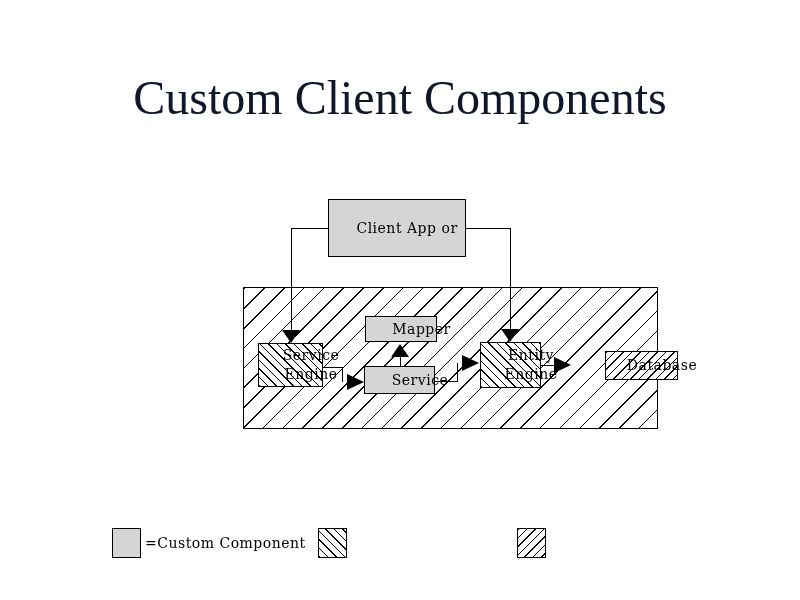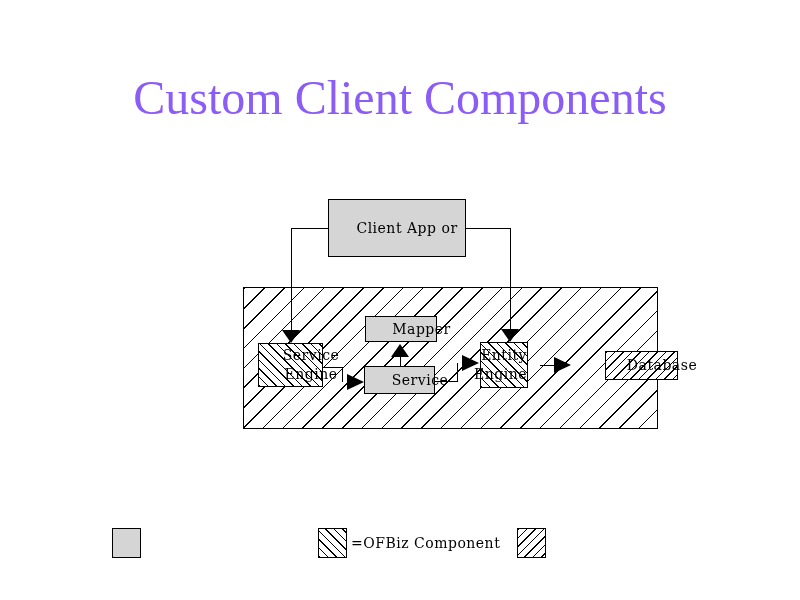--- a/index.html
+++ b/index.html
@@ -3,21 +3,21 @@
 <meta charset="utf-8">
 <style>
   html,body { margin:0; padding:0; background:#fff; }
   .slide {
     position:relative; width:800px; height:600px; background:#ffffff;
     font-family:"DejaVu Serif", serif; color:#000; overflow:hidden;
   }
   .title {
     position:absolute; left:0; top:70px; width:100%;
     text-align:center; font-family:"Liberation Serif", serif;
-    font-size:48px; line-height:56px; color:#8b5cf6; white-space:nowrap;
+    font-size:48px; line-height:56px; color:#0f172a; white-space:nowrap;
   }
   .box { position:absolute; box-sizing:border-box; border:1px solid #000;padding-left:41px; }
   .gray  { background:#d5d5d5;align-items:center; }
   .hatch-big  { background:#fff; background-image:repeating-linear-gradient(135deg, #000 0, #000 1px, transparent 1px, transparent 14px); }
   .hatch-back { background:#fff; background-image:repeating-linear-gradient(45deg,  #000 0, #000 1px, transparent 1px, transparent 6px); }
   .hatch-fwd  { background:#fff; background-image:repeating-linear-gradient(135deg, #000 0, #000 1px, transparent 1px, transparent 6px); }
   .ln { position:absolute; background:#000; z-index:5; }
   .arr { position:absolute; width:0; height:0; z-index:6; }
   .arr-down  { border-left:9px solid transparent; border-right:9px solid transparent; border-top:13px solid #000; }
   .arr-up    { border-left:9px solid transparent; border-right:9px solid transparent; border-bottom:13px solid #000; }
@@ -65,21 +65,21 @@
     </div>
 
     <div class="box gray node" style="left:365px; top:316px; width:72px; height:26px;">
       <span>Mapper</span>
     </div>
 
     <div class="box gray node" style="left:364px; top:366px; width:71px; height:28px;">
       <span>Service</span>
     </div>
 
-    <div class="box hatch-back node" style="left:480px; top:342px; width:48px; height:46px;align-items:flex-end;">
+    <div class="box hatch-back node" style="left:480px; top:342px; width:61px; height:46px;">
       <span>Entity</span>
       <span>Engine</span>
     </div>
 
     <div class="box hatch-fwd node" style="left:605px; top:351px; width:73px; height:29px;text-align:right;">
       <span>Database</span>
     </div>
 
     <div class="ln" style="left:322px; top:367px; width:21px; height:1px;"></div>
     <div class="ln" style="left:342px; top:367px; width:1px; height:15px;"></div>
@@ -94,25 +94,25 @@
 
     <div class="ln" style="left:540px; top:365px; width:15px; height:1px;"></div>
     <div class="arr arr-right" style="left:554px; top:357px;"></div>
 
   </div>
 
   <div>
 
     <div class="legend-item" style="left:112px;">
       <div class="swatch gray"></div>
+      <div class="legend-label">=Custom Component</div>
     </div>
 
     <div class="legend-item" style="left:318px;">
       <div class="swatch hatch-back"></div>
-      <div class="legend-label">=OFBiz Component</div>
     </div>
 
     <div class="legend-item" style="left:517px;">
       <div class="swatch hatch-fwd"></div>
     </div>
 
   </div>
 
 </div>
 

